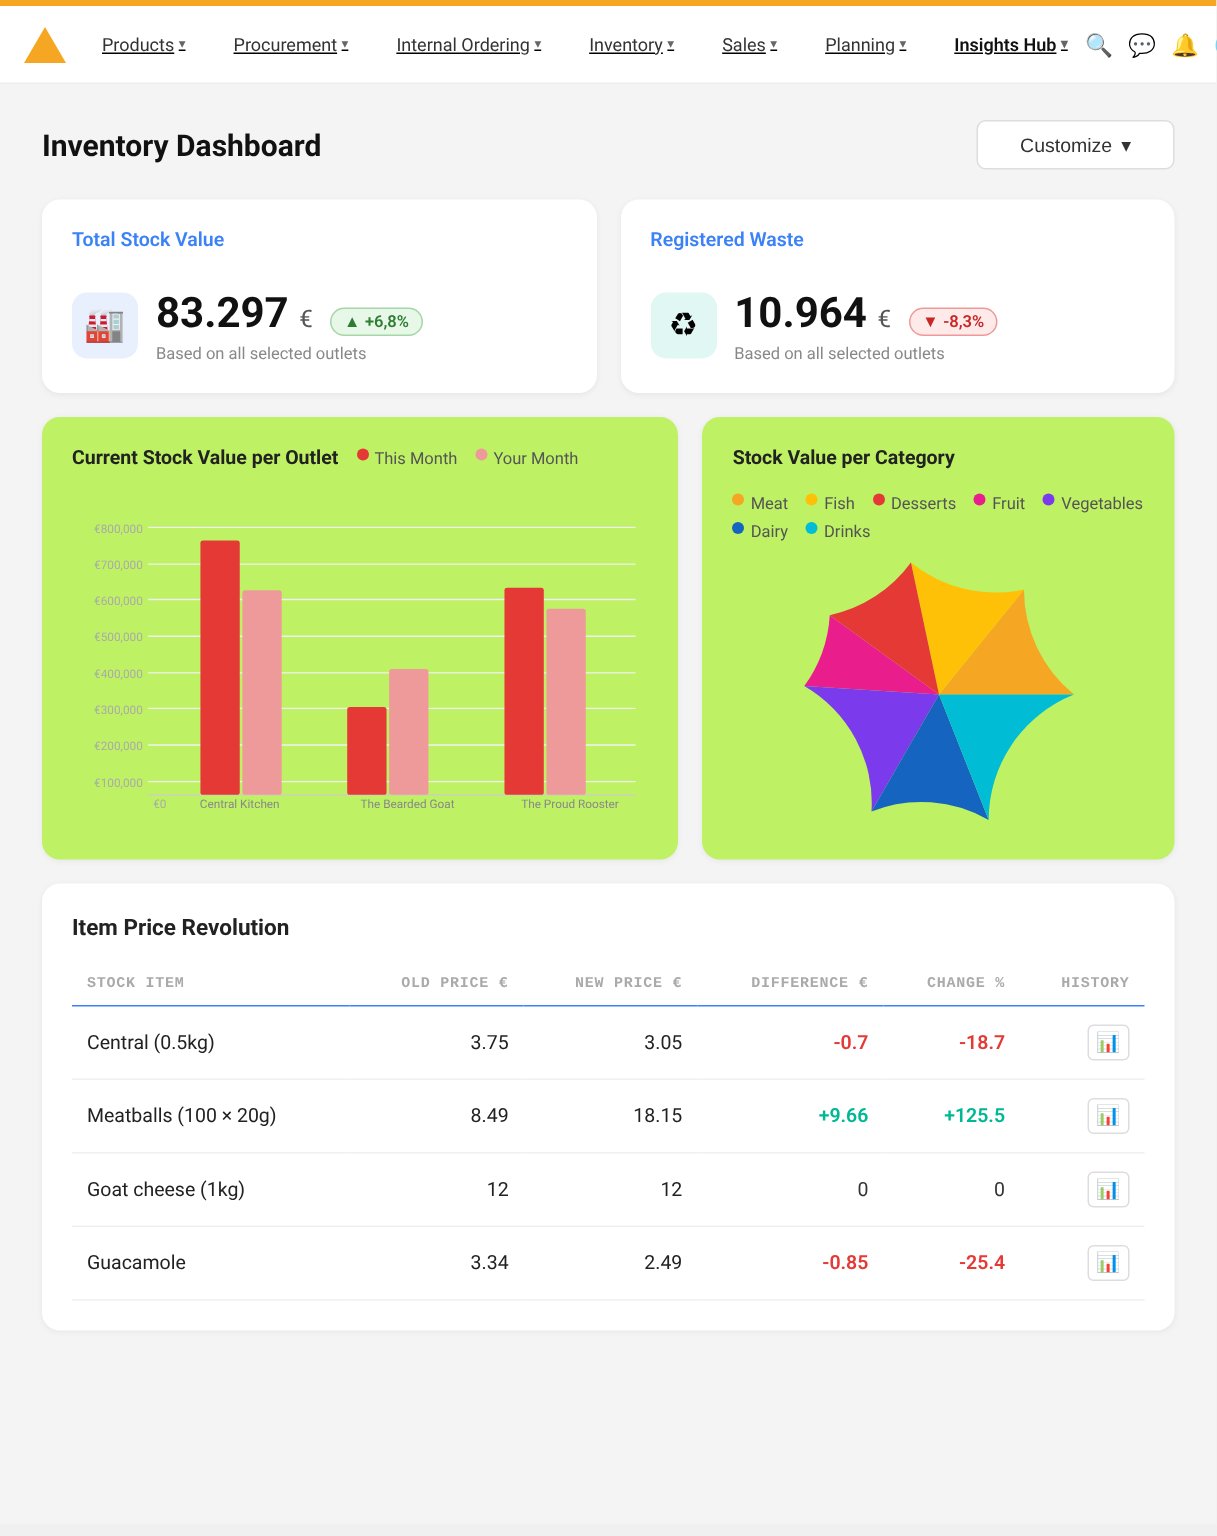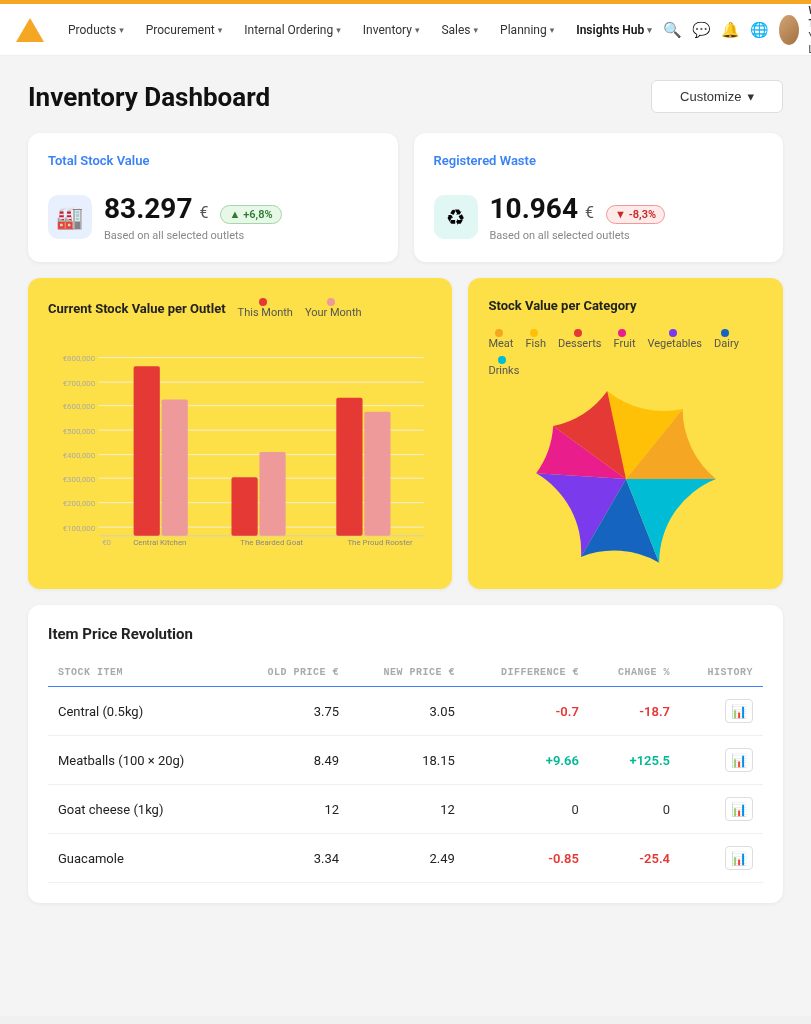--- a/index.html
+++ b/index.html
@@ -27,22 +27,23 @@
     .logo-triangle {
       width: 0; height: 0;
       border-left: 14px solid transparent;
       border-right: 14px solid transparent;
       border-bottom: 24px solid #F5A623;
       position: relative;
     }
     .nav-items {
       display: flex;
       align-items: center;
-      gap: 6px;
+      gap: 16px;
       flex: 1;
+      text-decoration: underline;
     }
     .nav-item {
       font-size: 12px;
       color: #333;
       padding: 4px 8px;
       cursor: pointer;
       white-space: nowrap;
       display: flex;
       align-items: center;
       gap: 3px;
@@ -107,21 +108,21 @@
     }
 
     
     .page-header {
       display: flex;
       align-items: center;
       justify-content: space-between;
       margin-bottom: 20px;
     }
     .page-title {
-      font-size: 26px;
+      font-size: 20px;
       font-weight: 700;
       color: #111;
     }
     .customize-btn {
       background: white;
       border: 1px solid #ddd;
       border-radius: 6px;
       padding: 8px 28px;
       font-size: 13px;
       color: #333;
@@ -204,21 +205,21 @@
       margin-top: 4px;
     }
 
     
     .charts-row {
       display: flex;
       gap: 16px;
       margin-bottom: 16px;
     }
     .chart-card {
-      background: #fde047;
+      background: #bef264;
       border-radius: 12px;
       padding: 20px;
       box-shadow: 0 1px 4px rgba(0,0,0,0.06);
     }
     .chart-card.bar-chart-card {
       flex: 1.4;
     }
     .chart-card.pie-chart-card {
       flex: 1;
     }
@@ -238,22 +239,21 @@
       width: 8px;
       height: 8px;
       border-radius: 50%;
       display: inline-block;
       margin-right: 4px;
     }
     .legend-item {
       font-size: 11px;
       color: #555;
       display: flex;
-      align-items: center;
-      flex-direction: column;
+      align-items: flex-start;
     }
 
     
     .bar-chart-area {
       position: relative;
       height: 220px;
     }
     .bar-chart-svg {
       width: 100%;
       height: 100%;

